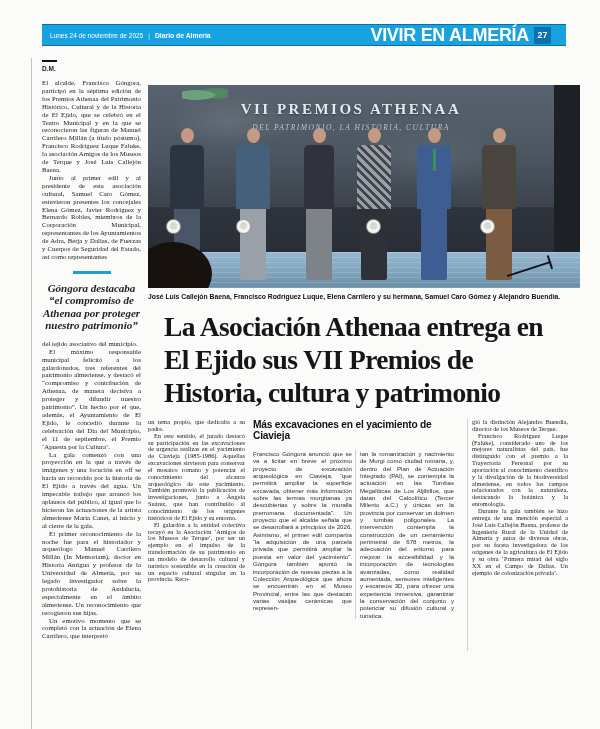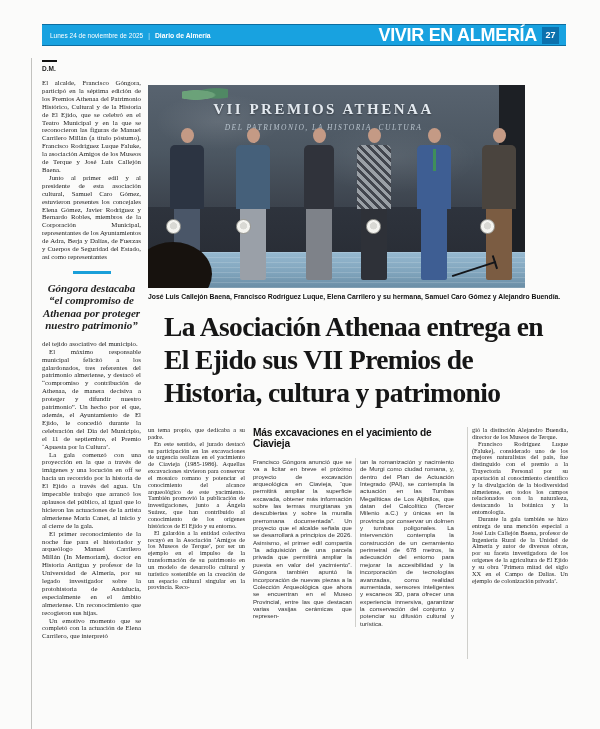--- a/index.html
+++ b/index.html
@@ -4,21 +4,21 @@
 <style>
   * { margin:0; padding:0; box-sizing:border-box; }
   html,body { width:600px; height:729px; }
   body { background:#e9e9e7; font-family:"Liberation Serif", serif; }
   .page { position:relative; width:600px; height:729px; background:#fbfbfa; overflow:hidden; }
   .page::before { content:""; position:absolute; left:31px; top:58px; bottom:0; width:1px; background:#c2c2bf; }
 
   
   .masthead { position:absolute; left:42px; top:24px; width:524px; height:22px;
     background:#18a2e0; border-top:1px solid #0d6da0; border-bottom:1px solid #0d6da0;
-    display:flex; align-items:center; justify-content:space-between; padding:0 0 0 8px;
+    display:flex; align-items:center; justify-content:space-between; padding:0 8px 0 8px;
     font-family:"Liberation Sans", sans-serif; color:#fff;gap:36px; }
   .mast-left { display:flex; align-items:center; gap:5px; font-size:6.5px; }
   .mast-left .sep { opacity:.7; }
   .mast-left .brand { font-weight:bold; font-size:6.8px; }
   .mast-right { display:flex; align-items:center; height:100%; }
   .section-title { font-weight:bold; font-size:18px; letter-spacing:-0.3px; line-height:1;
     transform:scaleY(1.05); margin-right:5px; }
   .page-badge { width:17px; height:17px; background:#0c71ad; color:#fff; font-weight:bold;
     font-size:9px; display:flex; align-items:center; justify-content:center; margin-right:7px; }
 
@@ -29,21 +29,21 @@
   .left-rail p.body { font-size:6.8px; line-height:7.9px; text-align:justify; }
   .left-rail p.body + p.body { text-indent:7px; }
   .quote-divider { width:38px; height:3px; background:#1a9fd9; margin:10px auto 8px auto; }
   .pull-quote { font-family:"Liberation Serif", serif; font-style:italic; font-weight:bold;
     font-size:11px; line-height:12.5px; text-align:center; color:#1f1f1f; margin-bottom:8px; }
 
   
   .main { position:absolute; left:148px; top:85px; width:420px; }
 
   
-  .photo { position:relative; width:377px; height:203px; background:linear-gradient(180deg,#3a414c 0%,#2c313a 70%,#262a31 100%); overflow:hidden; }
+  .photo { position:relative; width:432px; height:203px; background:linear-gradient(180deg,#3a414c 0%,#2c313a 70%,#262a31 100%); overflow:hidden; }
   .screen { position:absolute; top:0; left:0; right:26px; height:122px;
     background:
       radial-gradient(90px 40px at 20% 30%, rgba(255,255,255,.10), transparent 70%),
       radial-gradient(120px 50px at 70% 60%, rgba(255,255,255,.08), transparent 70%),
       linear-gradient(180deg,#58636f 0%,#4c5762 55%,#3c434d 100%); }
   .screen-title { position:absolute; top:16px; left:0; right:0; text-align:center;
     font-family:"Liberation Serif", serif; font-weight:bold; color:#e3e9ef;
     font-size:15px; letter-spacing:2.5px; text-shadow:0 1px 2px rgba(0,0,0,.4); }
   .screen-subtitle { position:absolute; top:38px; left:0; right:0; text-align:center;
     font-family:"Liberation Serif", serif; font-style:italic; color:#b7c2cc;
@@ -70,21 +70,21 @@
 
   .caption { font-family:"Liberation Sans", sans-serif; font-weight:bold; font-size:6.8px;
     color:#111; margin-top:5px; }
 
   .headline { font-family:"Liberation Serif", serif; font-weight:bold; color:#161616;
     font-size:27.5px; line-height:33px; letter-spacing:-0.6px; margin-top:10px;margin-left:16px; }
   .subheadline { font-family:"Liberation Sans", sans-serif; font-size:10.8px; line-height:13.8px;
     color:#242424; margin-top:9px; }
 
   
-  .cols { display:flex; margin-top:18px; height:232px; overflow:hidden; }
+  .cols { display:flex; margin-top:10px; height:232px; overflow:hidden; }
   .col { width:99px; color:#1b1b1b; }
   .col p { font-size:6.3px; line-height:6.85px; text-align:justify; }
   .col p + p { text-indent:6px; }
   .col-gap { width:8px; flex:none; }
   .box-wrap { width:206px; flex:none; }
   .box-heading { font-family:"Liberation Sans", sans-serif; font-weight:bold; font-size:10.2px;
     color:#121212; margin-bottom:9px; letter-spacing:-0.2px; }
   .box-cols { display:flex; }
   .box-col { width:99px; font-family:"Liberation Sans", sans-serif; }
   .box-col p { font-size:6.1px; line-height:7.35px; text-align:justify; color:#2e2e2e; }

